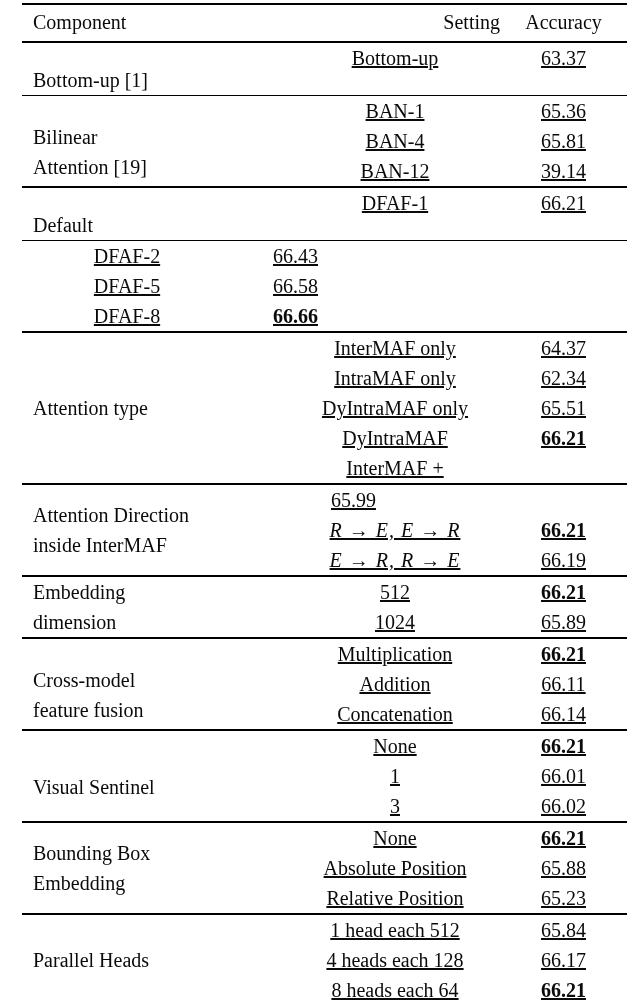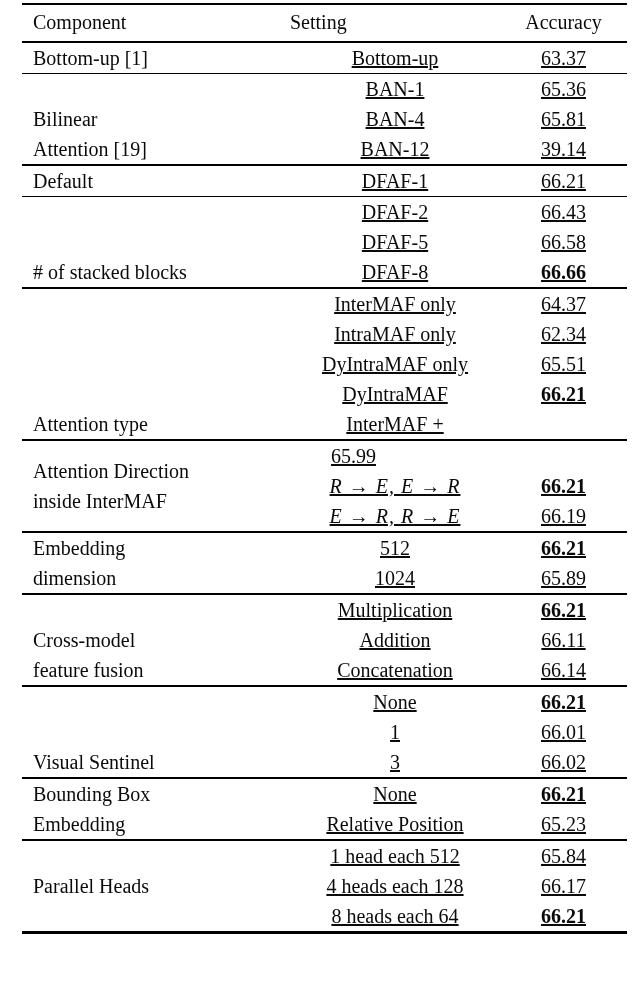--- a/index.html
+++ b/index.html
@@ -24,38 +24,38 @@
   }
   
   .thead {
     display: flex;
     border-top: 2.5px solid #000;
     border-bottom: 2.5px solid #000;
     height: 36px;
     line-height: 35px;
   }
   .hc1 { width: 268px; box-sizing: border-box; padding-left: 11px; text-align: left; }
-  .hc2 { width: 210px; text-align: left; }
+  .hc2 { width: 210px; text-align: right; }
   .hc3 { width: 127px; text-align: center; }
 
   
   .section { display: flex; }
   .section.rule-thin  { border-top: 1.5px solid #000; }
   .section.rule-thick { border-top: 2px solid #000; }
 
   .comp {
     width: 268px;
     box-sizing: border-box;
     padding-left: 11px;
     display: flex;
     flex-direction: column;
   }
-  .comp.center { justify-content: flex-end; }
+  .comp.center { justify-content: center; margin-top: 22px; }
   .comp.top    { justify-content: center; }
-  .comp.offset { justify-content: flex-end; }
+  .comp.offset { justify-content: center; }
   .comp .cline { height: 30px; line-height: 30px; white-space: nowrap; }
 
   .rows { width: 337px; display: flex; flex-direction: column; text-decoration: underline; }
   .row  { display: flex; align-items: flex-start; }
   .set  { width: 210px; text-align: center; }
   .set .sline { height: 30px; line-height: 30px; white-space: nowrap; }
   .set.math .sline {
     font-style: italic;
     font-family: "Liberation Serif", "DejaVu Serif", serif;
     letter-spacing: 1px;
@@ -124,23 +124,20 @@
         <div class="rows">
           <div class="row">
             <div class="set">
               <div class="sline">DFAF-1</div>
             </div>
             <div class="acc">66.21</div>
           </div>
         </div>
       </div>
       <div class="section rule-thin">
-        <div class="comp center">
-          <div class="cline"># of stacked blocks</div>
-        </div>
         <div class="rows">
           <div class="row">
             <div class="set">
               <div class="sline">DFAF-2</div>
             </div>
             <div class="acc">66.43</div>
           </div>
           <div class="row">
             <div class="set">
               <div class="sline">DFAF-5</div>
@@ -288,20 +285,26 @@
         </div>
         <div class="rows">
           <div class="row">
             <div class="set">
               <div class="sline">None</div>
             </div>
             <div class="acc bold">66.21</div>
           </div>
           <div class="row">
             <div class="set">
+              <div class="sline">Absolute Position</div>
+            </div>
+            <div class="acc">65.88</div>
+          </div>
+          <div class="row">
+            <div class="set">
               <div class="sline">Relative Position</div>
             </div>
             <div class="acc">65.23</div>
           </div>
         </div>
       </div>
       <div class="section rule-thick">
         <div class="comp top">
           <div class="cline">Parallel Heads</div>
         </div>

